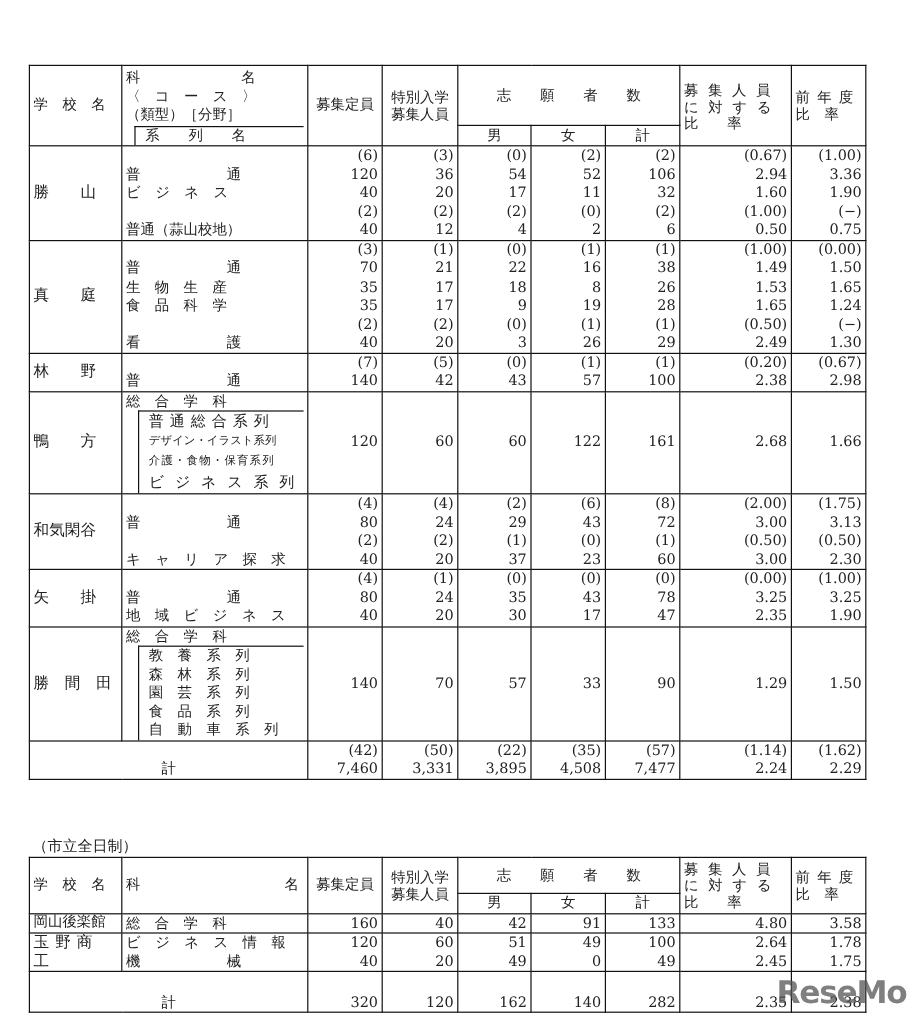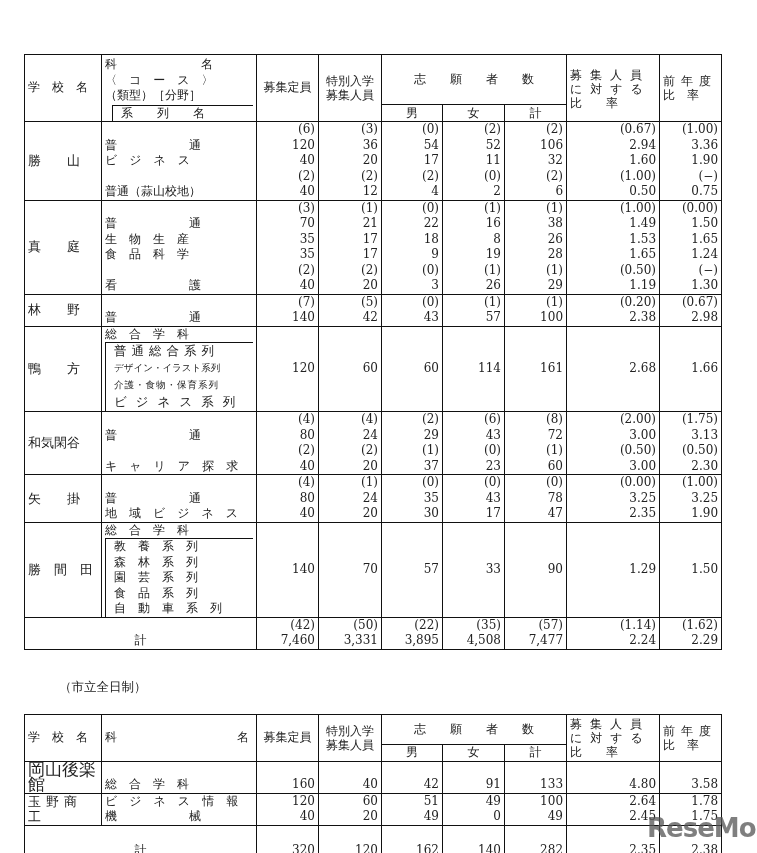--- a/index.html
+++ b/index.html
@@ -1,28 +1,28 @@
 <!DOCTYPE html>
 <html><head>
 <meta charset="utf-8">
 <style>
   html, body { margin:0; padding:0; background:#ffffff; }
   body { width:757px; height:853px; position:relative; overflow:hidden;
          font-family:"DejaVu Serif","Liberation Serif",serif; color:#222; }
   .tbl { position:absolute; left:24px; border-collapse:collapse; table-layout:fixed; }
   .tbl td { border:1.5px solid #111; padding:0 3px; font-size:12px; line-height:15.5px; vertical-align:bottom; }
   .tbl td.num { text-align:right; white-space:pre; font-family:"DejaVu Serif","Liberation Serif",serif; }
-  .tbl td.school { vertical-align:middle; font-size:13px; }
+  .tbl td.school { vertical-align:middle; font-size:13px;font-family:Liberation Mono, monospace; }
   .hdr { font-size:12.5px; vertical-align:middle !important; }
   .sp { display:flex; justify-content:space-between; }
   .course { white-space:nowrap; }
   .course .line { display:flex; justify-content:space-between; height:15.5px; }
-  .course .sub { border-left:1.5px solid #111; border-top:1.5px solid #111; padding-left:8px; }
+  .course .sub { margin-left:10px; border-left:1.5px solid #111; border-top:1.5px solid #111; padding-left:8px; }
   .course .sub .line.small { font-size:10px; }
-  .section-label { position:absolute; left:27px; top:679px; font-size:12.5px;margin-left:32px; }
+  .section-label { position:absolute; left:27px; top:697px; font-size:12.5px; }
   .watermark { position:absolute; left:647px; top:813px; font-family:"DejaVu Sans","Liberation Sans",sans-serif;
                font-weight:bold; font-size:26px; color:#555; opacity:0.75; letter-spacing:-1px; }
   .total-label { text-align:center; }
 </style>
 </head>
 <body>
 
 <table class="tbl" style="top:54px;width:697px;">
   <colgroup>
     <col style="width:77px">
@@ -100,21 +100,21 @@
       <div class="line">生　物　生　産</div>
       <div class="line">食　品　科　学</div>
       <div class="line">&nbsp;</div>
       <div class="line">看　　　　　　護</div>
     </td>
     <td class="num"><div>(3)</div><div>70</div><div>35</div><div>35</div><div>(2)</div><div>40</div></td>
     <td class="num"><div>(1)</div><div>21</div><div>17</div><div>17</div><div>(2)</div><div>20</div></td>
     <td class="num"><div>(0)</div><div>22</div><div>18</div><div>9</div><div>(0)</div><div>3</div></td>
     <td class="num"><div>(1)</div><div>16</div><div>8</div><div>19</div><div>(1)</div><div>26</div></td>
     <td class="num"><div>(1)</div><div>38</div><div>26</div><div>28</div><div>(1)</div><div>29</div></td>
-    <td class="num"><div>(1.00)</div><div>1.49</div><div>1.53</div><div>1.65</div><div>(0.50)</div><div>1.19</div></td>
+    <td class="num"><div>(1.00)</div><div>1.49</div><div>1.53</div><div>1.65</div><div>(0.50)</div><div>2.49</div></td>
     <td class="num"><div>(0.00)</div><div>1.50</div><div>1.65</div><div>1.24</div><div>(−)</div><div>1.30</div></td>
   </tr>
 
   <tr>
     <td class="school">
           <div class="sp">林　　野</div>
         </td>
     <td class="course">
       <div class="line">&nbsp;</div>
       <div class="line">普　　　　　　通</div>
@@ -137,21 +137,21 @@
       <div class="sub">
         <div class="line" style="font-size:12.5px;height:17px;letter-spacing:5px">普通総合系列</div>
         <div class="line small" style="height:17px;font-size:9.5px">デザイン・イラスト系列</div>
         <div class="line small" style="height:17px;font-size:9.5px;letter-spacing:1px">介護・食物・保育系列</div>
         <div class="line" style="font-size:12.5px;height:17px;letter-spacing:9px">ビジネス系列</div>
       </div>
     </td>
     <td class="num" style="vertical-align:middle">120</td>
     <td class="num" style="vertical-align:middle">60</td>
     <td class="num" style="vertical-align:middle">60</td>
-    <td class="num" style="vertical-align:middle">114</td>
+    <td class="num" style="vertical-align:middle">122</td>
     <td class="num" style="vertical-align:middle">161</td>
     <td class="num" style="vertical-align:middle">2.68</td>
     <td class="num" style="vertical-align:middle">1.66</td>
   </tr>
 
   <tr>
     <td class="school">
           <div class="sp">和気閑谷</div>
         </td>
     <td class="course">
@@ -263,21 +263,21 @@
           <div>比　率</div>
     </td>
   </tr>
   <tr style="height:16px">
     <td style="text-align:center">男</td>
     <td style="text-align:center">女</td>
     <td style="text-align:center">計</td>
   </tr>
 
   <tr>
-    <td class="school" style="font-size:17px">岡山後楽館</td>
+    <td class="school" style="font-size:12px">岡山後楽館</td>
     <td class="course">
           <div class="line">総　合　学　科</div>
         </td>
     <td class="num">160</td>
     <td class="num">40</td>
     <td class="num">42</td>
     <td class="num">91</td>
     <td class="num">133</td>
     <td class="num">4.80</td>
     <td class="num">3.58</td>

